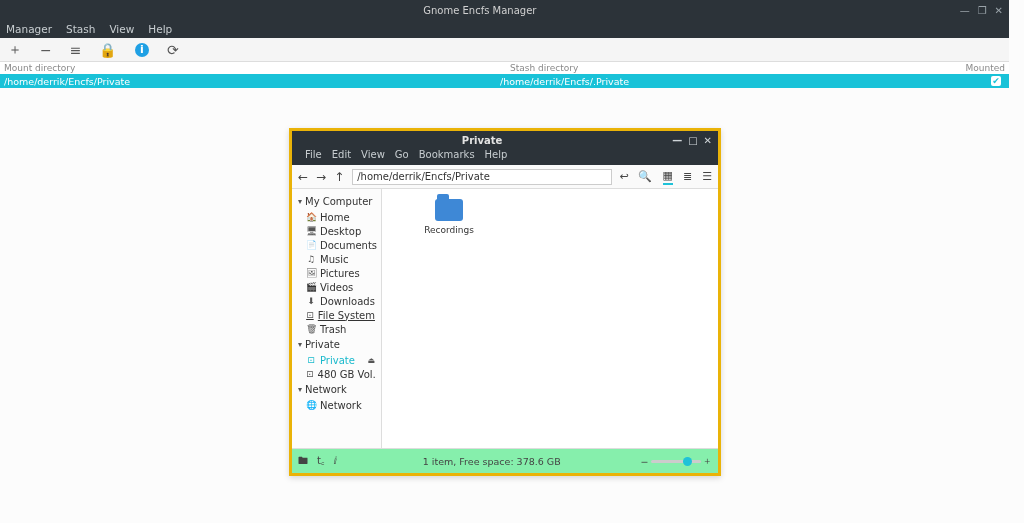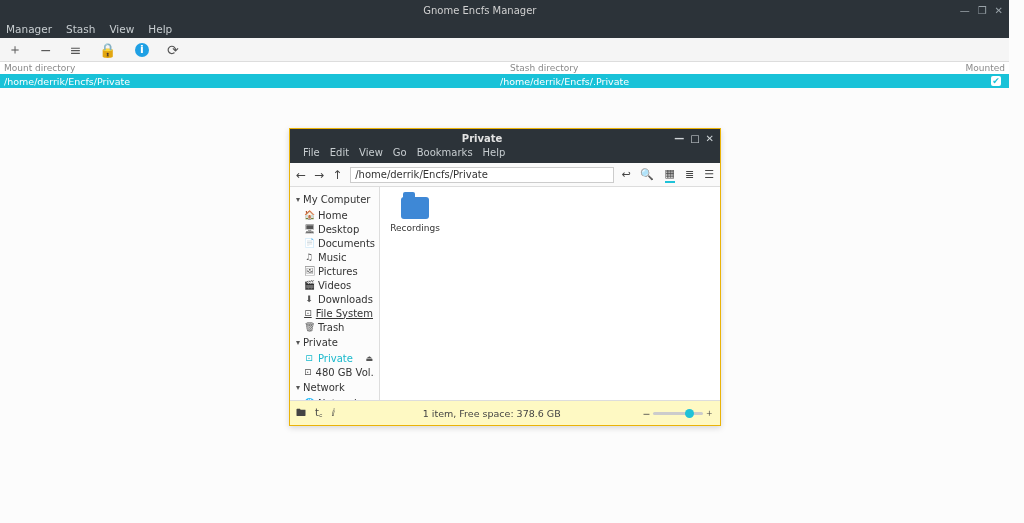--- a/index.html
+++ b/index.html
@@ -23,21 +23,21 @@
   .col-stash { flex: 1; margin-left: 10px; }
   .col-mounted { flex: 0 0 50px; text-align: right; justify-content: flex-end; }
   .encfs-row { height: 14px; background: #19c2d8; color: #fff; display: flex; font-size: 9.5px; }
   .encfs-row .cell { padding: 0 4px; display: flex; align-items: center; }
   .cell-mount { flex: 0 0 496px; }
   .cell-stash { flex: 1; }
   .cell-check { flex: 0 0 50px; justify-content: flex-end; }
   .cell-check .cb { width: 10px; height: 10px; background: #fff; border-radius: 2px; display: inline-flex; align-items: center; justify-content: center; color: #19c2d8; font-size: 9px; margin-right: 4px; }
 
   
-  .fm-win { position: absolute; left: 289px; top: 128px; width: 432px; height: 298px; border: 1px solid #eab308; background: #fff; display: flex; flex-direction: column; box-shadow: 0 2px 6px rgba(0,0,0,0.15); }
+  .fm-win { position: absolute; left: 289px; top: 128px; width: 432px; height: 348px; border: 3px solid #eab308; background: #fff; display: flex; flex-direction: column; box-shadow: 0 2px 6px rgba(0,0,0,0.15); }
   .fm-titlebar { height: 18px; background: #2c3339; color: #e3e3e3; display: flex; align-items: center; font-size: 10px; font-weight: 600; }
   .fm-title { flex: 1; text-align: center; }
   .fm-wincontrols { display: flex; gap: 6px; padding-right: 6px; color: #cfd5d8; }
   .fm-wincontrols span { cursor: pointer; font-size: 10px; }
   .fm-menubar { height: 16px; background: #2c3339; display: flex; gap: 10px; padding: 0 13px; color: #c7cdd0; font-size: 10px; }
   .fm-menubar span { cursor: pointer; }
   .fm-pathbar { height: 24px; background: #fafafa; border-bottom: 1px solid #ddd; display: flex; align-items: center; gap: 8px; padding: 0 6px; font-size: 11px; color: #444; }
   .pb-btn { cursor: pointer; color: #444; font-size: 12px; }
   .pb-path { flex: 1; border: 1px solid #ccc; background: #fff; height: 16px; display: flex; align-items: center; padding: 0 4px; font-size: 10px; color: #333; }
   .pb-right { display: flex; gap: 10px; align-items: center; }
@@ -49,26 +49,26 @@
   .sb-section { font-weight: 400; font-size: 10px; color: #333; padding: 3px 2px; display: flex; align-items: center; gap: 3px; cursor: pointer; }
   .sb-section::before { content: "▾"; font-size: 8px; color: #555; }
   .sb-item { font-size: 10px; color: #333; padding: 1.5px 2px 1.5px 10px; display: flex; align-items: center; gap: 4px; cursor: pointer; white-space: nowrap; overflow: hidden; text-overflow: ellipsis; position: relative; }
   .sb-item.active { color: #19b9cc; }
   .sb-item.underline { text-decoration: underline; }
   .sb-ico { width: 10px; display: inline-block; text-align: center; font-size: 9px; color: #555; }
   .sb-item.active .sb-ico { color: #19b9cc; }
   .sb-eject { position: absolute; right: 2px; font-size: 8px; color: #555; }
 
   .fm-main { flex: 1; background: #fff; padding: 10px; }
-  .folder { width: 50px; display: flex; flex-direction: column; align-items: center; gap: 4px; cursor: pointer; }
+  .folder { width: 50px; display: flex; flex-direction: column; align-items: center; gap: 4px; cursor: pointer; margin-left: 32px; }
   .folder-icon { width: 28px; height: 22px; background: #3e88d6; border-radius: 3px; position: relative; }
   .folder-icon::before { content: ""; position: absolute; top: -5px; left: 2px; width: 12px; height: 6px; background: #3e88d6; border-radius: 2px 2px 0 0; }
   .folder-label { font-size: 9px; color: #333; text-align: center; }
 
-  .fm-status { height: 18px; border-top: 1px solid #ddd; background: #fef9c3; display: flex; align-items: center; font-size: 9.5px; color: #444; padding: 12px 6px; gap: 10px; }
+  .fm-status { height: 18px; border-top: 1px solid #ddd; background: #86efac; display: flex; align-items: center; font-size: 9.5px; color: #444; padding: 12px 6px; gap: 10px; }
   .fm-status .center { flex: 1; text-align: center; }
   .zoom { display: flex; align-items: center; gap: 2px; }
   .zoom-track { width: 50px; height: 3px; background: #ccc; position: relative; border-radius: 2px; }
   .zoom-thumb { position: absolute; top: -3px; left: 32px; width: 9px; height: 9px; background: #1fc2d8; border-radius: 50%; cursor: pointer; }
   .view-toggles span { cursor: pointer; font-size: 10px; color: #444; margin-right: 6px; }
 </style>
 </head>
 <body>
 
 <div class="encfs-win">

